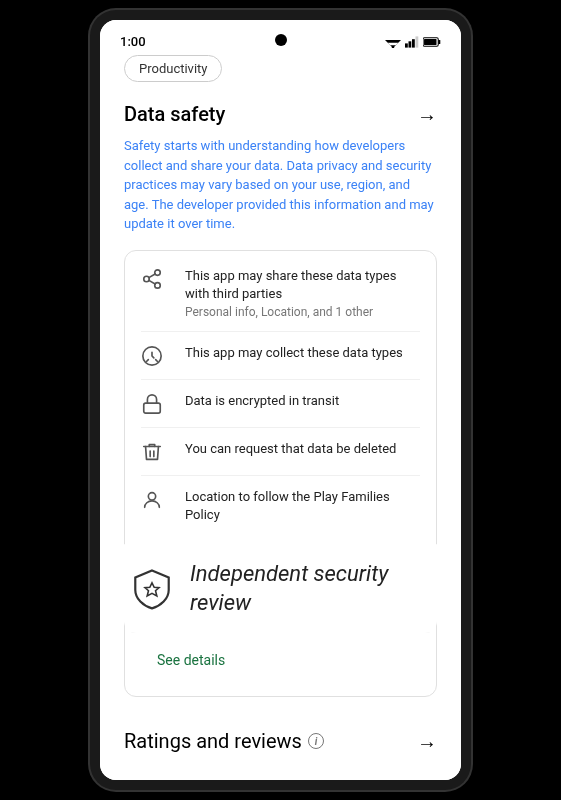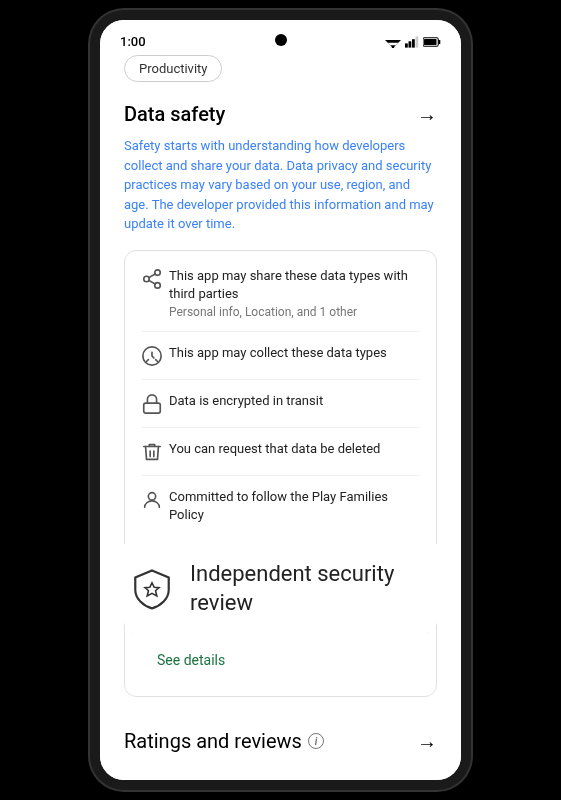--- a/index.html
+++ b/index.html
@@ -9,21 +9,21 @@
       justify-content: center;
       align-items: center;
       min-height: 100vh;
       font-family: 'Roboto', sans-serif;
     }
 
     .phone-frame {
       width: 361px;
       height: 760px;
       background: #fff;
-      border-radius: 24px;
+      border-radius: 16px;
       overflow: hidden;
       position: relative;
       box-shadow: 0 0 0 10px #1a1a1a, 0 0 0 12px #333;
     }
 
     .phone-screen {
       width: 100%;
       height: 100%;
       background: #fff;
       overflow: hidden;
@@ -116,21 +116,21 @@
       border: 1px solid #e0e0e0;
       border-radius: 12px;
       padding: 4px 0;
       margin-bottom: 16px;
     }
 
     .data-item {
       display: flex;
       align-items: flex-start;
       padding: 12px 16px;
-      gap: 6px;
+      gap: 22px;
     }
 
     .data-item-icon {
       flex-shrink: 0;
       width: 22px;
       height: 22px;
       color: #555;
       margin-top: 1px;
     }
 
@@ -161,20 +161,21 @@
       background: #fff;
       border-radius: 12px;
       padding: 16px;
       display: flex;
       align-items: center;
       gap: 16px;
       box-shadow: 0 4px 20px rgba(0,0,0,0.15);
       margin: 0 -10px 0 -10px;
       position: relative;
       z-index: 10;
+      font-style: italic;
     }
 
     .security-banner-icon {
       width: 44px;
       height: 44px;
       flex-shrink: 0;
     }
 
     .security-banner-text {
       font-size: 22px;
@@ -340,21 +341,21 @@
           <div class="data-divider"></div>
 
           <div class="data-item">
             <div class="data-item-icon">
               <svg viewBox="0 0 24 24" fill="none" stroke="#555" stroke-width="1.8" stroke-linecap="round" stroke-linejoin="round">
                 <circle cx="12" cy="8" r="4"></circle>
                 <path d="M4 20c0-4 3.6-7 8-7s8 3 8 7"></path>
               </svg>
             </div>
             <div class="data-item-text">
-              <div class="data-item-title">Committed to follow the Play Families Policy</div>
+              <div class="data-item-title">Location to follow the Play Families Policy</div>
             </div>
           </div>
 
           <div style="margin: 8px -1px -1px -1px; border-radius: 0 0 12px 12px; overflow: hidden;">
             <div class="security-banner">
               <div class="security-banner-icon">
                 <svg viewBox="0 0 50 50" width="44" height="44">
                   <path d="M25 4 L44 12 L44 26 C44 36 35 44 25 47 C15 44 6 36 6 26 L6 12 Z" fill="none" stroke="#333" stroke-width="2.5"></path>
                   <polygon points="25,18 27.5,23 33,23.5 29,27 30.5,33 25,30 19.5,33 21,27 17,23.5 22.5,23" fill="none" stroke="#333" stroke-width="1.8"></polygon>
                 </svg>

